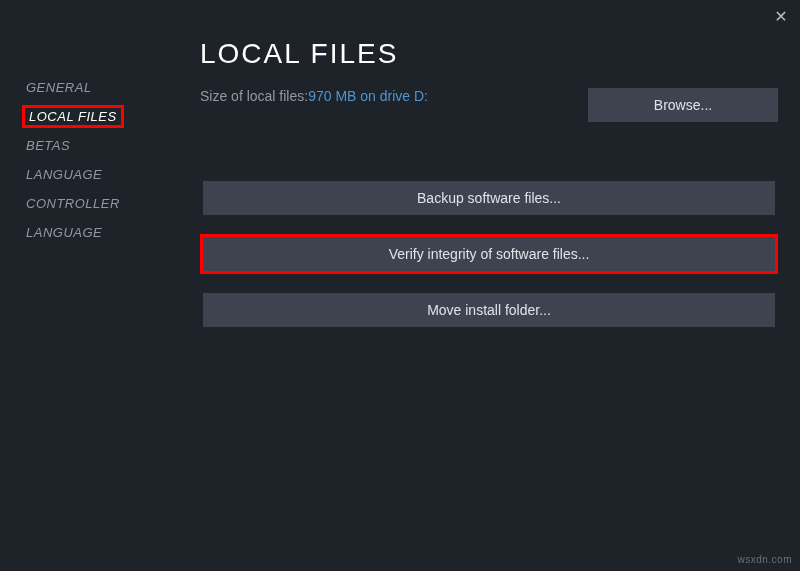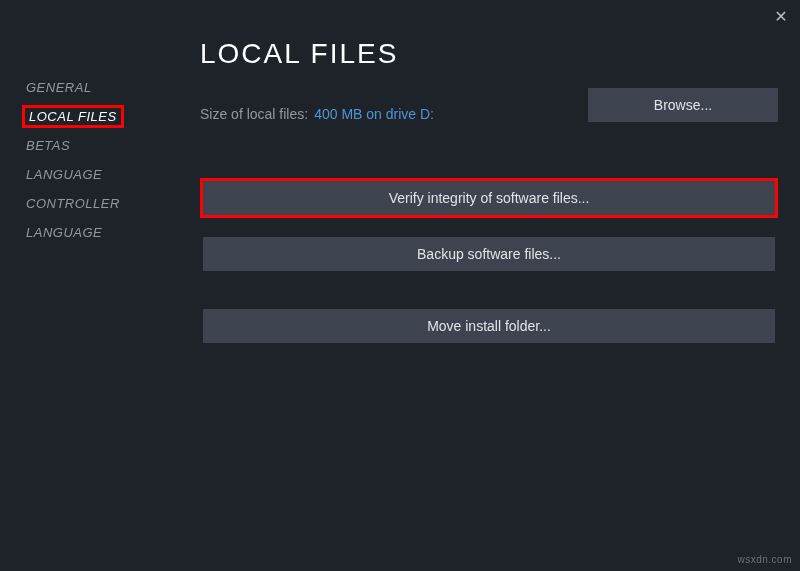--- a/index.html
+++ b/index.html
@@ -63,23 +63,22 @@
     }
     .page-title {
       font-size: 28px;
       letter-spacing: 2px;
       color: #ffffff;
       font-weight: 300;
       margin-bottom: 18px;
     }
     .size-row {
       display: flex;
-      align-items: flex-end;
+      align-items: flex-start;
       margin-bottom: 56px;
-      gap: 6px;
     }
     .size-label {
       font-size: 14px;
       color: #9099a1;
     }
     .size-value {
       font-size: 14px;
       color: #4f94d4;
     }
     .browse-btn {
@@ -141,29 +140,29 @@
     <span class="sidebar-row"><span class="sidebar-item">LANGUAGE</span></span>
     <span class="sidebar-row"><span class="sidebar-item">CONTROLLER</span></span>
     <span class="sidebar-row"><span class="sidebar-item">LANGUAGE</span></span>
   </div>
 
   <div class="main">
     <h1 class="page-title">LOCAL FILES</h1>
 
     <div class="size-row">
       <span class="size-label">Size of local files:</span>
-      <span class="size-value">400 MB on drive D:</span>
+      <span class="size-value">970 MB on drive D:</span>
       <button class="browse-btn">Browse...</button>
     </div>
 
+    <div class="btn-wrap">
+      <button class="action-btn">Backup software files...</button>
+    </div>
     <div class="btn-wrap highlighted">
       <button class="action-btn">Verify integrity of software files...</button>
-    </div>
-    <div class="btn-wrap">
-      <button class="action-btn">Backup software files...</button>
     </div>
     <div class="btn-wrap">
       <button class="action-btn">Move install folder...</button>
     </div>
 
   </div>
 
 </div>
 
 <div class="watermark">wsxdn.com</div>

